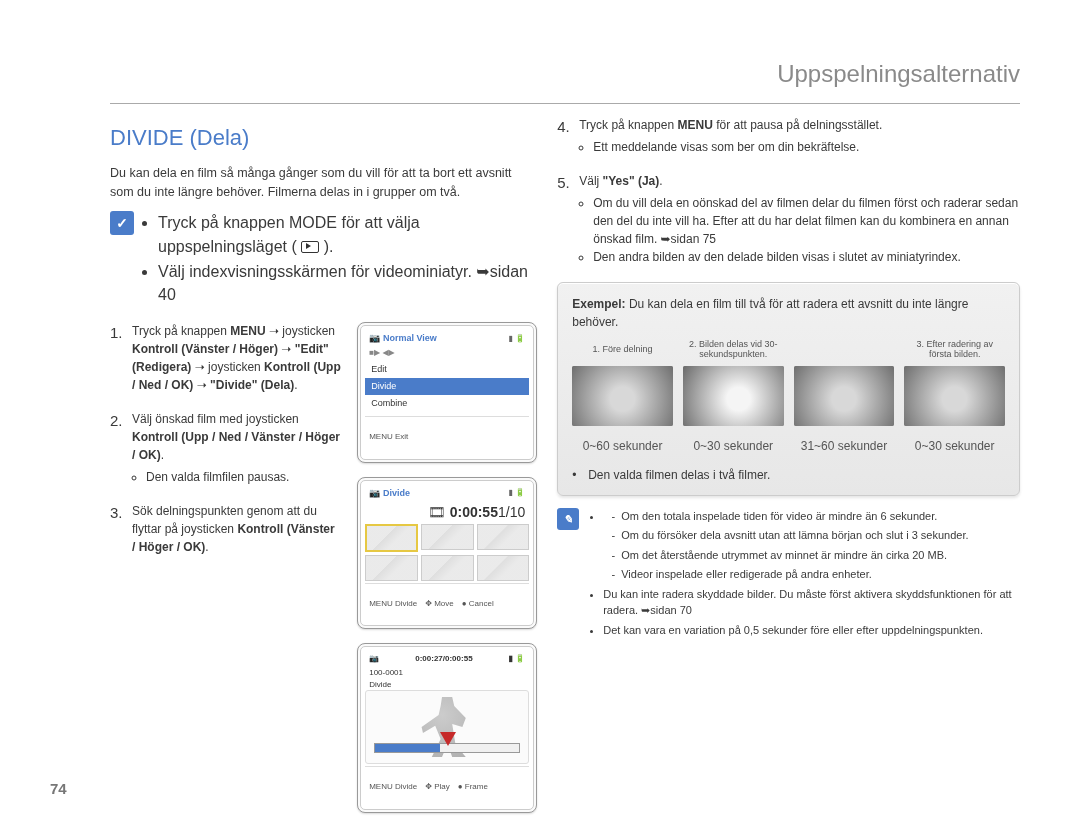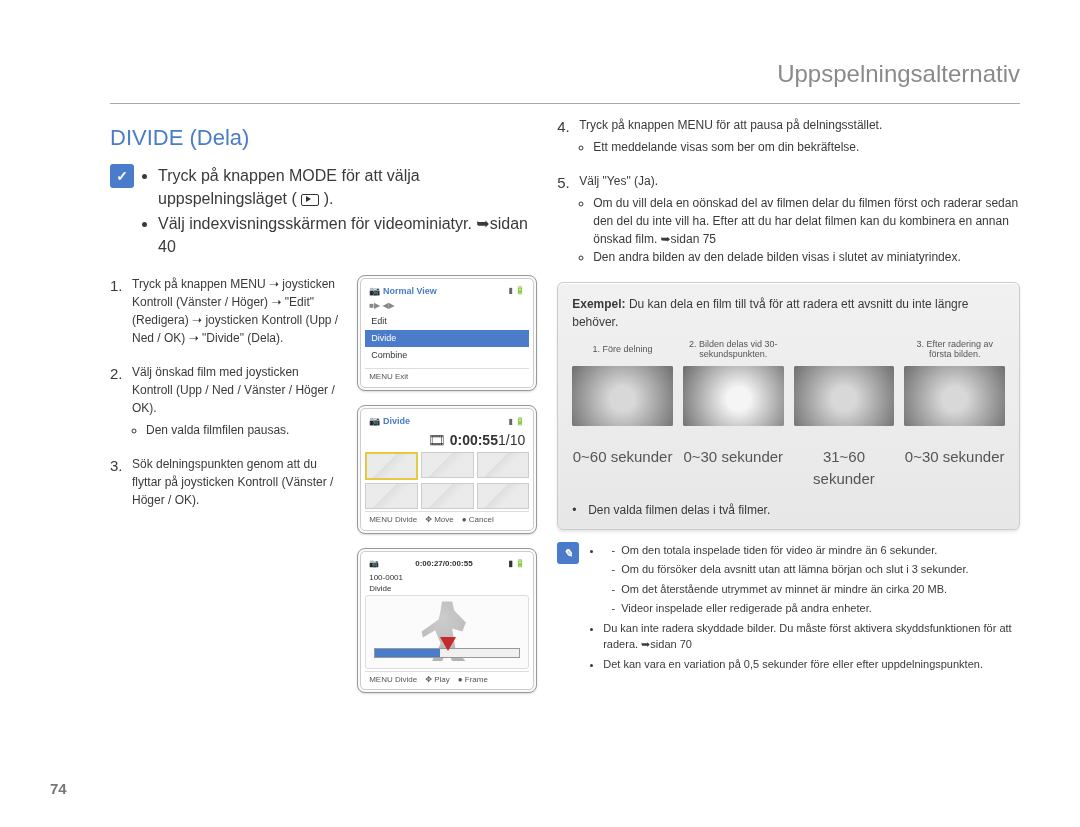--- a/index.html
+++ b/index.html
@@ -13,52 +13,52 @@
   .intro{font-size:12.5px;line-height:1.5;margin-bottom:10px}
   .precheck{display:flex;gap:10px;align-items:flex-start;margin-bottom:14px}
   .precheck-icon{width:24px;height:24px;background:#4a7cc9;color:#fff;font-weight:bold;display:flex;align-items:center;justify-content:center;border-radius:3px;font-size:14px;flex-shrink:0}
   .precheck ul{margin:0;padding-left:14px;font-size:16px}
   .precheck li{margin-bottom:2px}
   .steps{list-style:none;padding:0;margin:0}
   .steps>li{display:flex;gap:8px;margin-bottom:16px}
   .num{font-size:15px;min-width:14px}
   .step-body{font-size:12px;line-height:1.5}
   .step-body ul{margin:4px 0 0 0;padding-left:14px}
-  .step-body b{font-weight:normal}
+  .step-body b{font-weight:bold}
   .left-flex{display:flex;gap:16px}
   .left-text{flex:1}
   .thumbs-col{width:180px;display:flex;flex-direction:column;gap:14px}
   .lcd{width:174px;border:1px solid #999;border-radius:8px;background:#fafafa;padding:2px;font-size:9px;color:#333;box-shadow:0 1px 2px rgba(0,0,0,.15)}
   .lcd-inner{border:1px solid #ccc;border-radius:5px;background:#fff;padding:4px 4px 2px}
   .lcd-title{font-size:9px;font-weight:normal;color:#4a7cc9;padding:2px 4px;display:flex;justify-content:space-between;align-items:center}
   .lcd-title .icons{font-size:8px;color:#666}
   .menu-list{margin:2px 0 4px}
   .menu-item{padding:2px 6px;font-size:9px}
   .menu-item.hl{background:#4a7cc9;color:#fff}
-  .lcd-footer{font-size:8px;color:#555;padding:2px 4px;display:flex;gap:8px;border-top:1px solid #ddd;margin-top:2px}
+  .lcd-footer{font-size:8px;color:#555;padding:14px 4px;display:flex;gap:8px;border-top:1px solid #ddd;margin-top:2px}
   .grid{display:grid;grid-template-columns:repeat(3,1fr);gap:3px;margin:2px 0}
   .cell{height:24px;background:#eee;border:1px solid #ccc;position:relative;overflow:hidden}
   .cell.sel{border:2px solid #e6c843}
   .sil{position:absolute;inset:0;background:linear-gradient(135deg,#e8e8e8 40%,#d5d5d5 41%,#e8e8e8 60%);opacity:.6}
   .divide-stage{height:72px;background:#fbfbfb;border:1px solid #ddd;border-radius:3px;position:relative;overflow:hidden}
   .dancer{position:absolute;left:30%;top:8%;width:68px;height:60px;background:radial-gradient(circle at 40% 30%,#ccc,#aaa);clip-path:polygon(40% 0,55% 0,58% 15%,75% 35%,70% 50%,55% 45%,60% 80%,75% 100%,55% 100%,48% 78%,40% 100%,25% 100%,38% 70%,30% 48%,12% 60%,10% 50%,35% 30%,38% 15%)}
   .timeline{position:absolute;bottom:10px;left:8px;right:8px;height:8px;background:#f0f0f0;border:1px solid #999}
   .timeline .fill{position:absolute;top:0;bottom:0;left:0;width:45%;background:#4a7cc9}
   .maroon{position:absolute;left:45%;top:-12px;width:0;height:0;border-left:8px solid transparent;border-right:8px solid transparent;border-top:14px solid #c62a2a}
   .timestamp{font-size:8px;font-weight:bold;color:#333;padding:2px 4px;display:flex;justify-content:space-between}
   .example{background:linear-gradient(#f1f1f1,#e7e7e7);border:1px solid #ccc;border-radius:6px;padding:12px 14px 10px;margin:10px 0 12px;box-shadow:0 1px 0 #fff inset,0 2px 3px rgba(0,0,0,.1)}
   .example .lead{font-size:12px;line-height:1.5;margin-bottom:4px}
   .ex-row{display:flex;gap:10px}
   .ex-item{flex:1;text-align:center;font-size:9px;color:#555}
   .ex-item .cap{height:28px;display:flex;align-items:center;justify-content:center;line-height:1.15;margin-bottom:3px}
   .ex-img{width:100%;height:60px;background:#888;border-radius:2px;overflow:hidden;position:relative}
   .ex-img::before{content:'';position:absolute;inset:0;background:radial-gradient(circle at 50% 50%,#ddd,#777 70%)}
   .cactus::before{background:radial-gradient(circle at 50% 55%,#d8d8d8 20%,#6e6e6e)}
   .flower::before{background:radial-gradient(circle at 55% 55%,#f5f5f5 18%,#6a6a6a)}
-  .ex-item .below{margin-top:20px;font-size:15px}
+  .ex-item .below{margin-top:12px;font-size:12px}
   .example .result{font-size:12px;margin-top:12px;padding-left:16px;position:relative}
   .example .result::before{content:'•';position:absolute;left:0;top:0}
   .note{display:flex;gap:10px;align-items:flex-start;font-size:11px;line-height:1.5}
   .note-icon{width:22px;height:22px;background:#4a7cc9;color:#fff;font-weight:bold;display:flex;align-items:center;justify-content:center;border-radius:3px;font-style:italic;flex-shrink:0}
   .note ul{margin:0;padding-left:14px}
   .note ul ul{list-style:'-  ';padding-left:18px}
   .note li{margin-bottom:3px}
   .page-number{position:absolute;left:50px;bottom:30px;font-size:15px;font-weight:bold;color:#777}
   .play-rect{display:inline-block;width:16px;height:10px;border:1.5px solid #333;border-radius:2px;vertical-align:middle;position:relative}
   .play-rect::after{content:'';position:absolute;left:4px;top:1px;border-left:5px solid #333;border-top:3.5px solid transparent;border-bottom:3.5px solid transparent}
@@ -69,20 +69,21 @@
 
 <div class="page">
   <div class="header">
     <span>Uppspelningsalternativ</span>
   </div>
 
   <div class="columns">
 
     <div class="col col-left">
       <h1>DIVIDE (Dela)</h1>
+      <div class="intro">Du kan dela en film så många gånger som du vill för att ta bort ett avsnitt som du inte längre behöver. Filmerna delas in i grupper om två.</div>
 
       <div class="precheck">
         <div class="precheck-icon">✓</div>
         <ul>
           <li>
             <span>Tryck på knappen MODE för att välja uppspelningsläget (</span>
             <span class="play-rect"></span>
             <span>).</span>
           </li>
           <li>Välj indexvisningsskärmen för videominiatyr. ➥sidan 40</li>

